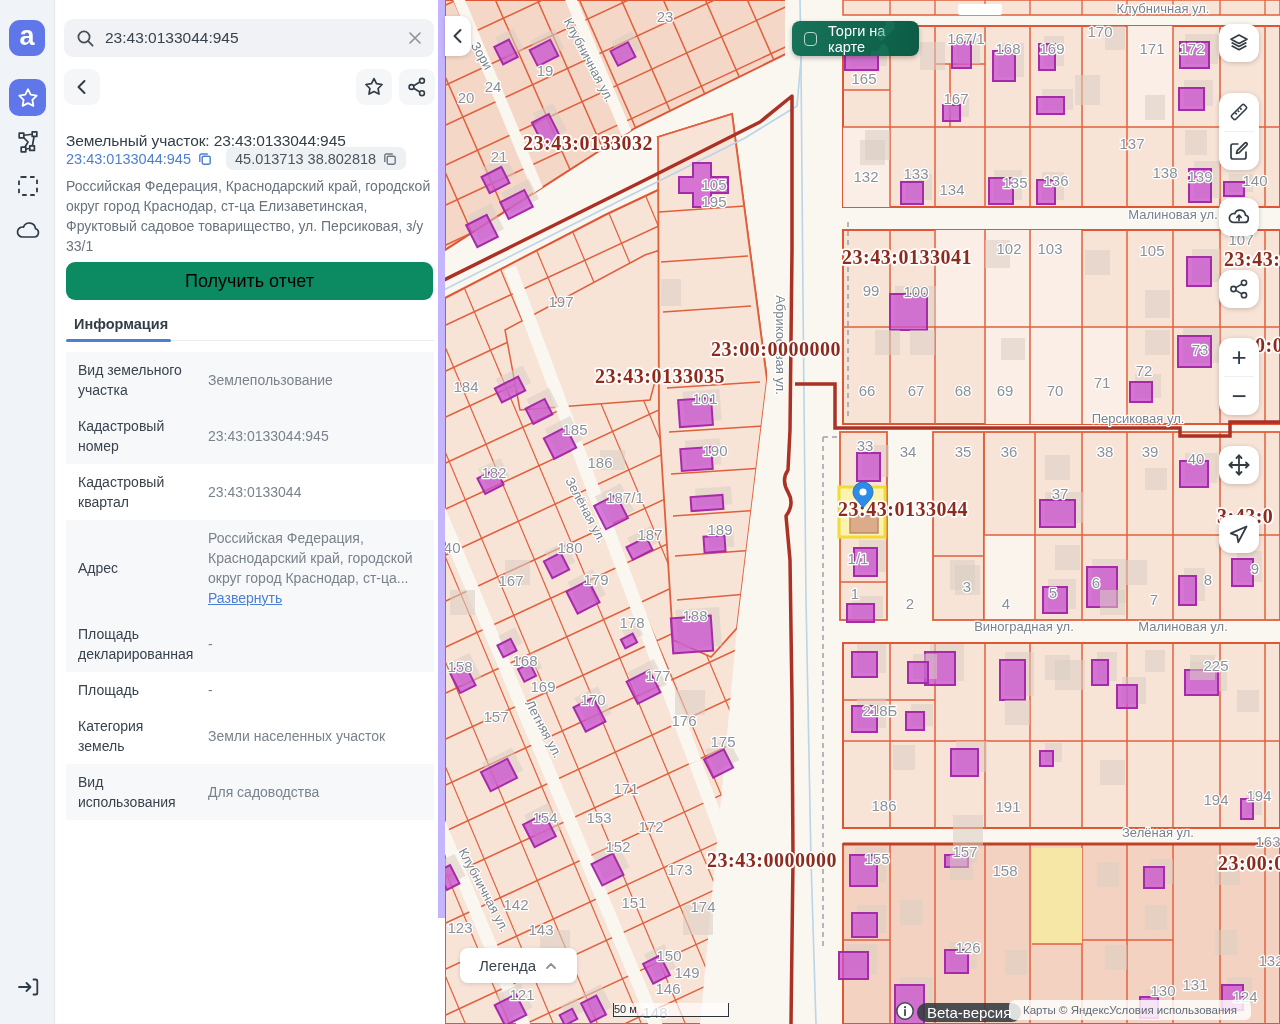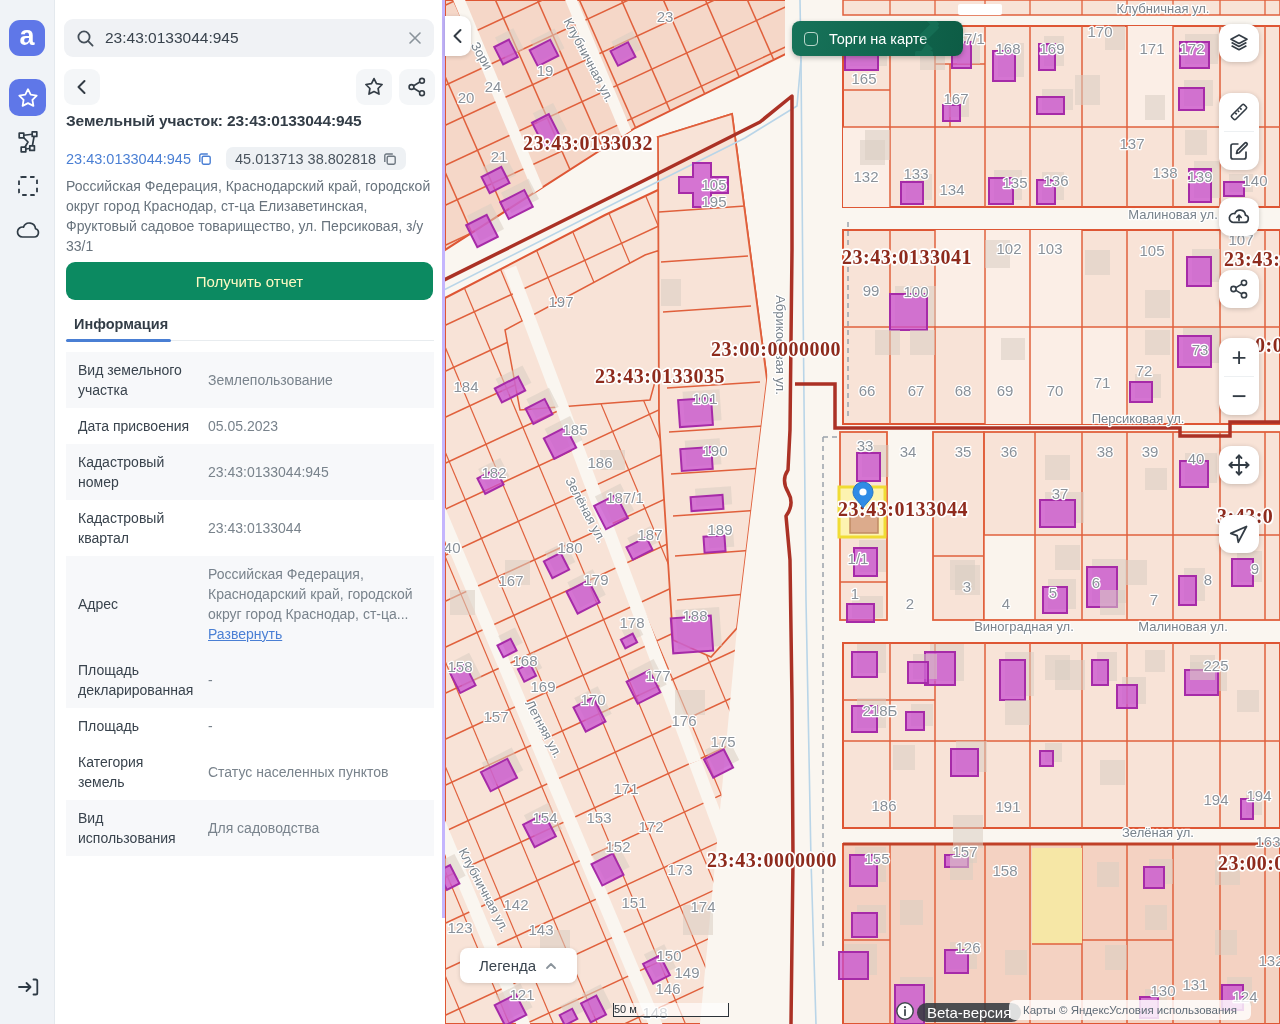--- a/index.html
+++ b/index.html
@@ -3,45 +3,45 @@
 <title>Кадастровая карта</title>
 <style>
 *{margin:0;padding:0;box-sizing:border-box}
 html,body{width:1280px;height:1024px;overflow:hidden;font-family:"Liberation Sans",sans-serif;background:#fff}
 .app{display:flex;width:1280px;height:1024px}
 .rail{width:55px;height:1024px;background:#f0f3f7;border-right:1px solid #e4e9ee;position:relative;flex:none}
 .rail .logo{position:absolute;left:9px;top:20px;width:36px;height:36px;background:#5f77e8;border-radius:11px;color:#fff;
  font-weight:700;font-size:27px;display:flex;align-items:center;justify-content:center;padding-bottom:3px}
 .rbtn{position:absolute;left:9px;width:37px;height:37px;border-radius:10px;display:flex;align-items:center;justify-content:center}
 .rbtn.active{background:#5f77e8}
-.panel{width:390px;height:918px;background:#fff;position:relative;flex:none;overflow:hidden;border-right:3px solid #c4b5fd}
+.panel{width:390px;height:918px;background:#fff;position:relative;flex:none;overflow:hidden;border-right:7px solid #c4b5fd}
 .search{position:absolute;left:9px;top:19px;width:370px;height:38px;background:#f0f2f5;border-radius:9px;display:flex;align-items:center;padding:0 12px;gap:10px}
 .search .q{font-size:15.5px;color:#38424c;flex:1}
 .hbtn{position:absolute;top:69px;width:36px;height:36px;border-radius:9px;background:#f4f6f8;display:flex;align-items:center;justify-content:center}
-.title{position:absolute;left:11px;top:112px;font-size:15.5px;font-weight:700;color:#333d47;letter-spacing:-.1px}
+.title{position:absolute;left:11px;top:132px;font-size:15.5px;font-weight:400;color:#333d47;letter-spacing:-.1px}
 .chips{position:absolute;left:11px;top:147px;display:flex;align-items:center;gap:14px}
 .chipA{display:flex;align-items:center;gap:7px;font-size:14.5px;color:#4a7fd4}
 .chipB{display:flex;align-items:center;gap:7px;font-size:14.5px;color:#4a545e;background:#eef1f4;border-radius:7px;padding:3px 9px;height:23px}
 .addr{position:absolute;left:11px;top:176px;width:368px;font-size:14px;line-height:20px;color:#68737d}
-.green{position:absolute;left:11px;top:262px;width:367px;height:38px;background:#0c8a61;border-radius:9px;color:#fef9c3;font-size:15px;display:flex;align-items:center;justify-content:center}
+.green{position:absolute;left:11px;top:262px;width:367px;height:38px;background:#0c8a61;border-radius:9px;color:#000000;font-size:18px;display:flex;align-items:center;justify-content:center}
 .tab{position:absolute;left:19px;top:316px;font-size:14.5px;font-weight:700;color:#333d47}
 .tabline{position:absolute;left:11px;top:340px;width:368px;height:1px;background:#e8ecef}
 .tabline i{position:absolute;left:0;top:-1px;width:105px;height:3px;background:#4a7fd4;border-radius:2px;display:block}
 .tbl{position:absolute;left:11px;top:352px;width:368px;font-size:14px}
 .row{display:flex;align-items:center;padding:8px 0 8px 12px}
 .row.first{padding-top:14px;padding-bottom:10px}
 .row.alt{background:#f7f8fa}
 .row .k{width:118px;color:#39434d;line-height:20px;flex:none}
 .row .v{color:#79838c;line-height:20px;padding-left:12px}
 .row .v a{color:#4a7fd4;text-decoration:underline}
 .map{position:relative;width:835px;height:1024px;flex:none;background:#faf6f0}
 .mapsvg{position:absolute;left:0;top:0}
 .collapse{position:absolute;left:0;top:16px;width:26px;height:40px;background:#fff;border-radius:0 10px 10px 0;
  box-shadow:0 1px 4px rgba(0,0,0,.18);display:flex;align-items:center;justify-content:center}
-.torgi{position:absolute;left:347px;top:21px;width:171px;height:35px;border-radius:8px;overflow:hidden;
+.torgi{position:absolute;left:347px;top:21px;width:127px;height:35px;border-radius:8px;overflow:hidden;
  background:linear-gradient(100deg,#17735a,#0d5c45);box-shadow:0 2px 5px rgba(0,0,0,.25);display:flex;align-items:center;color:#fff;font-size:14.5px}
 .torgi .cb{width:14px;height:14px;border:1.5px solid #b9d6ca;border-radius:4px;margin:0 11px 0 12px}
 .torgi .gv{position:absolute;right:10px;top:-2px}
 .ctrl{position:absolute;left:774px;width:40px;background:#fff;border-radius:12px;box-shadow:0 1px 5px rgba(0,0,0,.2)}
 .ctrl .b{width:40px;height:38px;display:flex;align-items:center;justify-content:center}
 .ctrl .sep{height:1px;background:#edf0f2;margin:0 5px}
 .zoomtxt{font-size:26px;color:#333c45;font-weight:400;line-height:1}
 .legend{position:absolute;left:15px;top:948px;width:117px;height:35px;background:#fff;border-radius:8px;box-shadow:0 1px 4px rgba(0,0,0,.15);
  display:flex;align-items:center;justify-content:center;gap:8px;font-size:15px;color:#3a444e}
 .scale{position:absolute;left:168px;top:1003px;width:116px;height:14px;background:rgba(255,255,255,.65);
@@ -142,24 +142,20 @@
     <div class="green">Получить отчет</div>
     <div class="tab">Информация</div>
     <div class="tabline">
         <i></i>
       </div>
     <div class="tbl">
       <div class="row alt">
           <div class="k">Вид земельного участка</div>
           <div class="v">Землепользование</div>
         </div>
-      <div class="row">
-          <div class="k">Дата присвоения</div>
-          <div class="v">05.05.2023</div>
-        </div>
       <div class="row alt">
           <div class="k">Кадастровый номер</div>
           <div class="v">23:43:0133044:945</div>
         </div>
       <div class="row">
           <div class="k">Кадастровый квартал</div>
           <div class="v">23:43:0133044</div>
         </div>
       <div class="row alt">
           <div class="k">Адрес</div>
@@ -168,21 +164,21 @@
       <div class="row alt">
           <div class="k">Площадь декларированная</div>
           <div class="v">-</div>
         </div>
       <div class="row">
           <div class="k">Площадь</div>
           <div class="v">-</div>
         </div>
       <div class="row">
           <div class="k">Категория<br>земель</div>
-          <div class="v">Статус населенных пунктов</div>
+          <div class="v">Земли населенных участок</div>
         </div>
       <div class="row alt">
           <div class="k">Вид использования</div>
           <div class="v">Для садоводства</div>
         </div>
     </div>
   </section>
   <div class="map">
     <svg class="mapsvg" width="835" height="1024" viewBox="0 0 835 1024">
         <rect x="0" y="0" width="835" height="1024" fill="#faf6f0"></rect>

